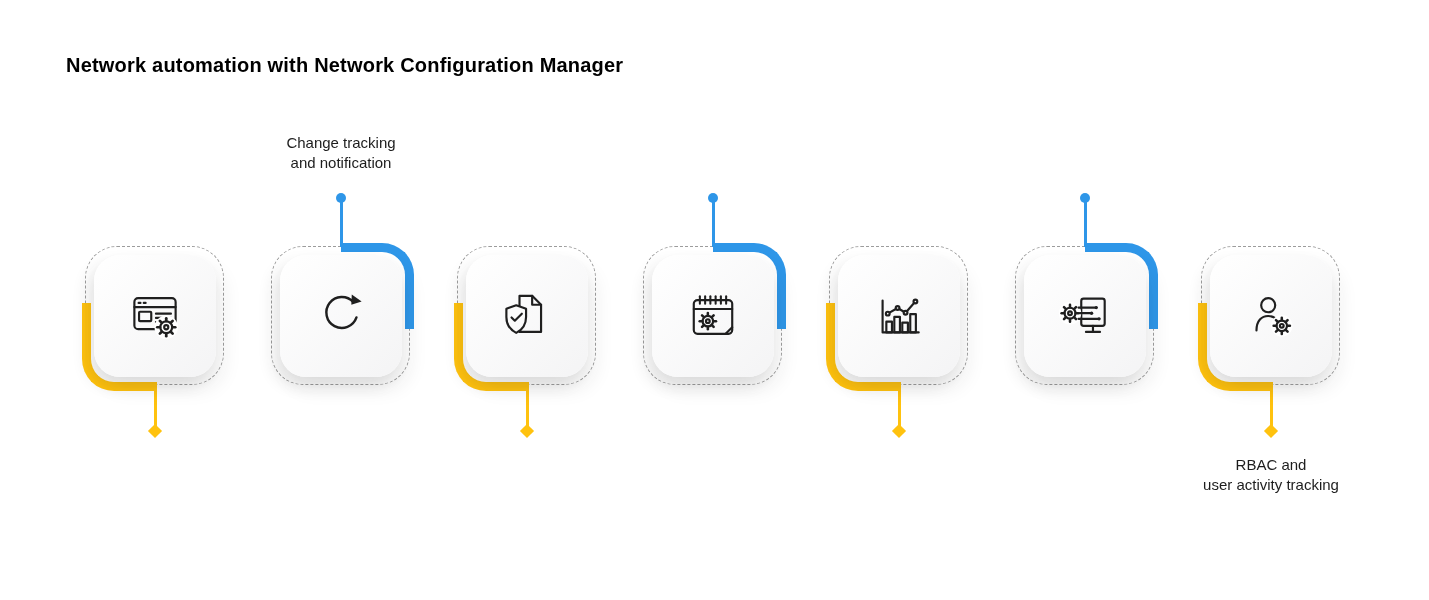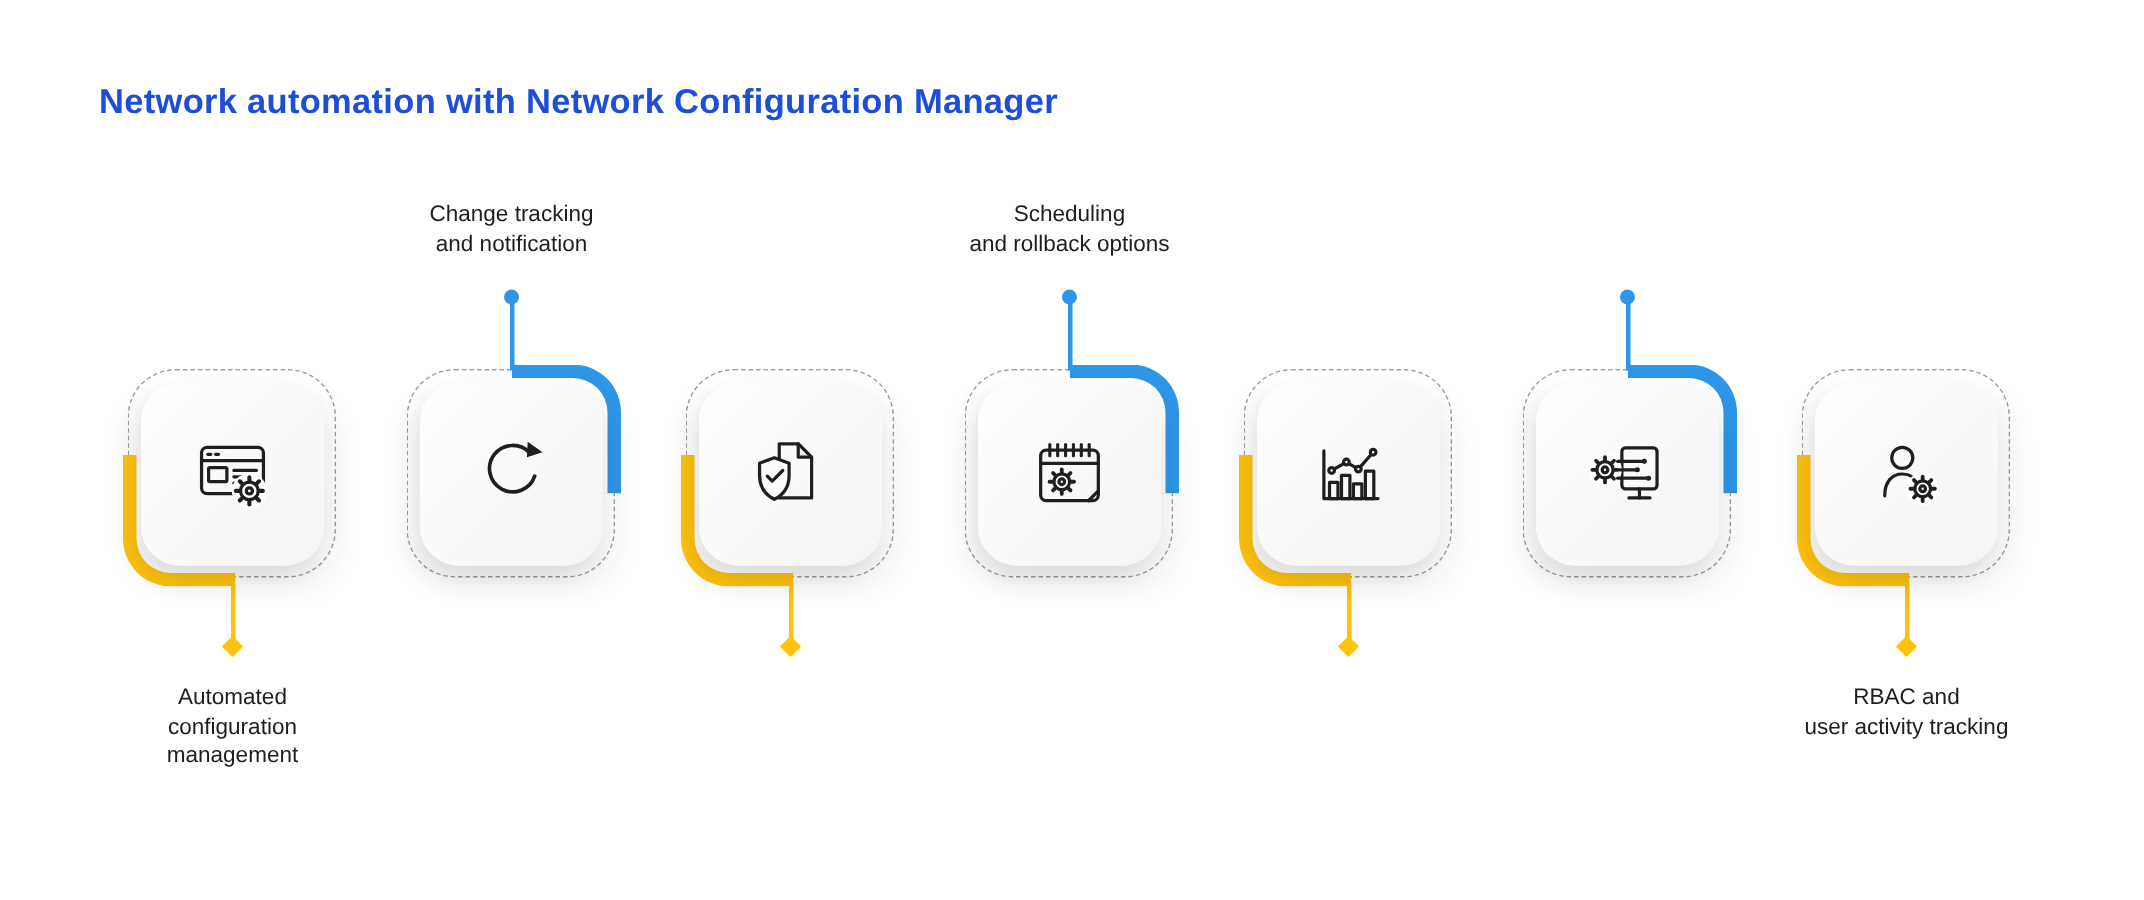--- a/index.html
+++ b/index.html
@@ -3,21 +3,21 @@
 <meta charset="utf-8">
 <style>
   html,body{margin:0;padding:0;}
   body{
     width:1429px;height:600px;position:relative;overflow:hidden;
     background:#ffffff;
     font-family:"Liberation Sans", sans-serif;
   }
   .title{
     position:absolute;left:66px;top:54px;
-    font-size:23px;font-weight:700;color:#1d4ed8;letter-spacing:.2px;
+    font-size:20px;font-weight:700;color:#000000;letter-spacing:.2px;
   }
   .row{position:absolute;left:62px;top:0;display:flex;}
   .cell{position:relative;width:186px;height:588px;}
 
   .dashed{
     position:absolute;left:23px;top:246px;width:139px;height:139px;
     border:1.4px dashed var(--dash,#9c9c9c);border-radius:32px;box-sizing:border-box;
   }
   .card{
     position:absolute;left:32px;top:255px;width:122px;height:122px;border-radius:26px;
@@ -88,23 +88,20 @@
             <line x1="44" y1="50.8" x2="44" y2="53.6"></line>
             <line x1="39.2" y1="48.8" x2="37.2" y2="50.8"></line>
             <line x1="37.2" y1="44" x2="34.4" y2="44"></line>
             <line x1="39.2" y1="39.2" x2="37.2" y2="37.2"></line>
             <line x1="44" y1="37.2" x2="44" y2="34.4"></line>
             <line x1="48.8" y1="39.2" x2="50.8" y2="37.2"></line>
           </g>
         </svg>
       </span>
     </div>
-    <div class="label bottom">Automated
-configuration
-management</div>
   </div>
 
   <div class="cell">
     <div class="dashed"></div>
     <div class="dot-blue"></div>
     <div class="drop-blue"></div>
     <div class="elbow-blue"></div>
     <div class="card">
       <span class="icon">
         <svg viewBox="0 0 64 64" fill="none" stroke="currentColor" stroke-width="2.6" stroke-linecap="round" stroke-linejoin="round">
@@ -161,22 +158,20 @@
             <line x1="22.3" y1="41.7" x2="20.3" y2="43.7"></line>
             <line x1="20.6" y1="37.5" x2="17.8" y2="37.5"></line>
             <line x1="22.3" y1="33.3" x2="20.3" y2="31.3"></line>
             <line x1="26.5" y1="31.6" x2="26.5" y2="28.8"></line>
             <line x1="30.7" y1="33.3" x2="32.7" y2="31.3"></line>
           </g>
           <line x1="45.5" y1="51" x2="52.5" y2="44"></line>
         </svg>
       </span>
     </div>
-    <div class="label top">Scheduling
-and rollback options</div>
   </div>
 
   <div class="cell">
     <div class="dashed"></div>
     <div class="elbow-yellow"></div>
     <div class="drop-yellow"></div>
     <div class="diamond-yellow"></div>
     <div class="card">
       <span class="icon">
         <svg viewBox="0 0 64 64" fill="none" stroke="currentColor" stroke-width="2.3" stroke-linecap="round" stroke-linejoin="round">

